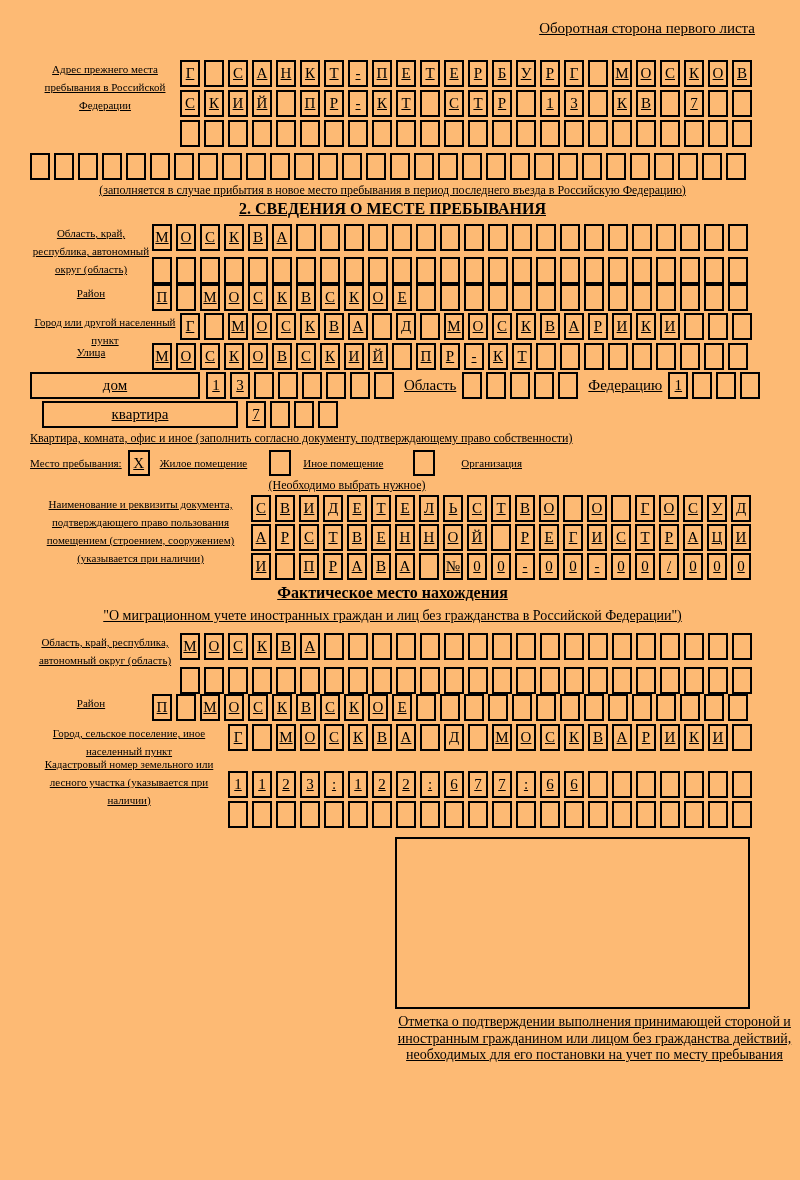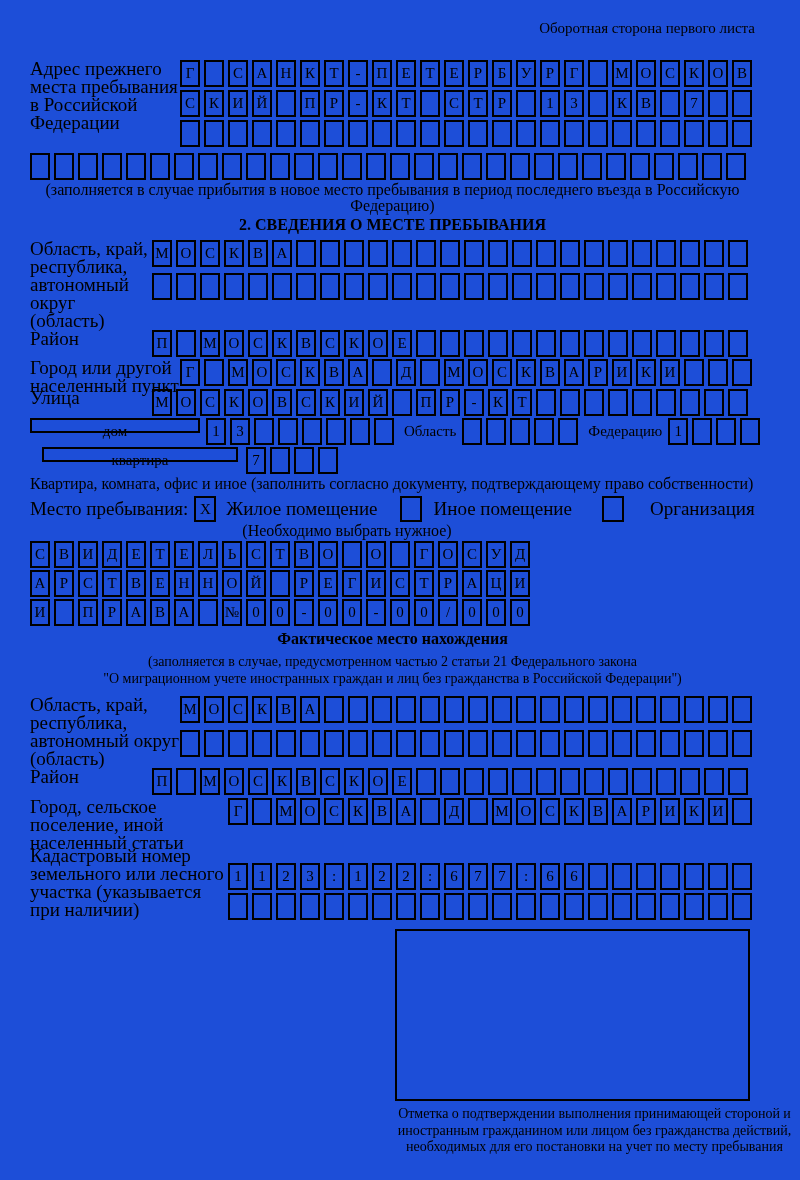--- a/index.html
+++ b/index.html
@@ -1,45 +1,45 @@
 <!DOCTYPE html>
 <html><head>
 <meta charset="utf-8">
 <style>
   html,body { margin:0; padding:0; background:#fff; }
   .page {
     position:relative; width:800px; height:1180px; box-sizing:border-box;
-    padding:20px 45px 10px 30px; background:#1d4ed8; color:#000;
-    font-family:"Liberation Serif", serif; font-size:15px; overflow:hidden;
+    padding:20px 45px 10px 30px; background:#fdba74; color:#000;
+    font-family:"Liberation Serif", serif; font-size:15px; overflow:hidden;text-decoration:underline;
   }
   .top-note { text-align:right; font-size:15px; height:18px; margin-bottom:22px; }
 
   .block { display:flex; }
-  .lbl { flex:none; line-height:18px; font-size:19px; }
+  .lbl { flex:none; line-height:18px; font-size:11px;text-align:center; }
   .rows { display:flex; flex-direction:column; }
 
   .cellrow { display:flex; }
   .cell {
     flex:none; box-sizing:border-box; width:20px; height:27px; margin-right:4px;
     border:2px solid #000; text-align:center; font-size:15px; line-height:23px;
     overflow:hidden;
   }
   .gap3 > .cellrow { margin-bottom:3px; }
   .gap2 > .cellrow { margin-bottom:2px; }
 
   .widebox {
-    flex:none; box-sizing:border-box; border:2px solid #000; height:15px;
+    flex:none; box-sizing:border-box; border:2px solid #000; height:27px;
     text-align:center; line-height:23px; font-size:15px;
   }
   .inline-lbl { flex:none; line-height:27px; margin:0 6px; }
   .chk {
     flex:none; box-sizing:border-box; width:22px; height:26px; border:2px solid #000;
     text-align:center; line-height:22px; font-size:15px;
   }
-  .caption { font-size:16px; line-height:16px; }
+  .caption { font-size:12px; line-height:16px; }
   .caption-center { text-align:center; }
   .sec-title { text-align:center; font-weight:bold; font-size:16px; line-height:18px; }
   .stamp-box { box-sizing:border-box; width:355px; height:172px; border:2px solid #000; margin-left:365px; }
   .stamp-note { width:425px; margin-left:352px; text-align:center; font-size:14px; line-height:16.5px; }
 </style>
 </head>
 <body>
 
 <div class="page">
 
@@ -361,20 +361,21 @@
     <div class="chk">X</div>
     <div class="lbl" style="line-height:26px;margin:0 22px 0 10px;">Жилое помещение</div>
     <div class="chk"></div>
     <div class="lbl" style="line-height:26px;margin:0 30px 0 12px;">Иное помещение</div>
     <div class="chk"></div>
     <div class="lbl" style="line-height:26px;margin-left:26px;">Организация</div>
   </div>
   <div class="caption" style="margin-left:172px;width:290px;text-align:center;margin-top:1px;margin-bottom:2px;">(Необходимо выбрать нужное)</div>
 
   <div class="block">
+    <div class="lbl" style="width:221px;">Наименование и реквизиты документа, подтверждающего право пользования помещением (строением, сооружением) (указывается при наличии)</div>
     <div class="rows gap2">
       <div class="cellrow">
           <span class="cell">С</span>
           <span class="cell">В</span>
           <span class="cell">И</span>
           <span class="cell">Д</span>
           <span class="cell">Е</span>
           <span class="cell">Т</span>
           <span class="cell">Е</span>
           <span class="cell">Л</span>
@@ -435,21 +436,20 @@
           <span class="cell">0</span>
           <span class="cell">/</span>
           <span class="cell">0</span>
           <span class="cell">0</span>
           <span class="cell">0</span>
         </div>
     </div>
   </div>
 
   <div class="sec-title" style="margin-top:2px;margin-bottom:5px;">Фактическое место нахождения</div>
-  <div class="caption caption-center" style="font-size:14px;line-height:17px;">(заполняется в случае, предусмотренном частью 2 статьи 21 Федерального закона</div>
   <div class="caption caption-center" style="font-size:14px;line-height:17px;margin-bottom:9px;">"О миграционном учете иностранных граждан и лиц без гражданства в Российской Федерации")</div>
 
   <div class="block">
     <div class="lbl" style="width:150px;">Область, край, республика, автономный округ (область)</div>
     <div class="rows">
       <div class="cellrow" style="margin-bottom:7px;">
           <span class="cell">М</span>
           <span class="cell">О</span>
           <span class="cell">С</span>
           <span class="cell">К</span>
@@ -528,21 +528,21 @@
         <span class="cell"></span>
         <span class="cell"></span>
         <span class="cell"></span>
         <span class="cell"></span>
         <span class="cell"></span>
         <span class="cell"></span>
       </div>
   </div>
 
   <div class="block" style="margin-bottom:-5px;">
-    <div class="lbl" style="width:198px;">Город, сельское поселение, иной населенный статьи</div>
+    <div class="lbl" style="width:198px;">Город, сельское поселение, иное населенный пункт</div>
     <div class="cellrow">
         <span class="cell">Г</span>
         <span class="cell"></span>
         <span class="cell">М</span>
         <span class="cell">О</span>
         <span class="cell">С</span>
         <span class="cell">К</span>
         <span class="cell">В</span>
         <span class="cell">А</span>
         <span class="cell"></span>

